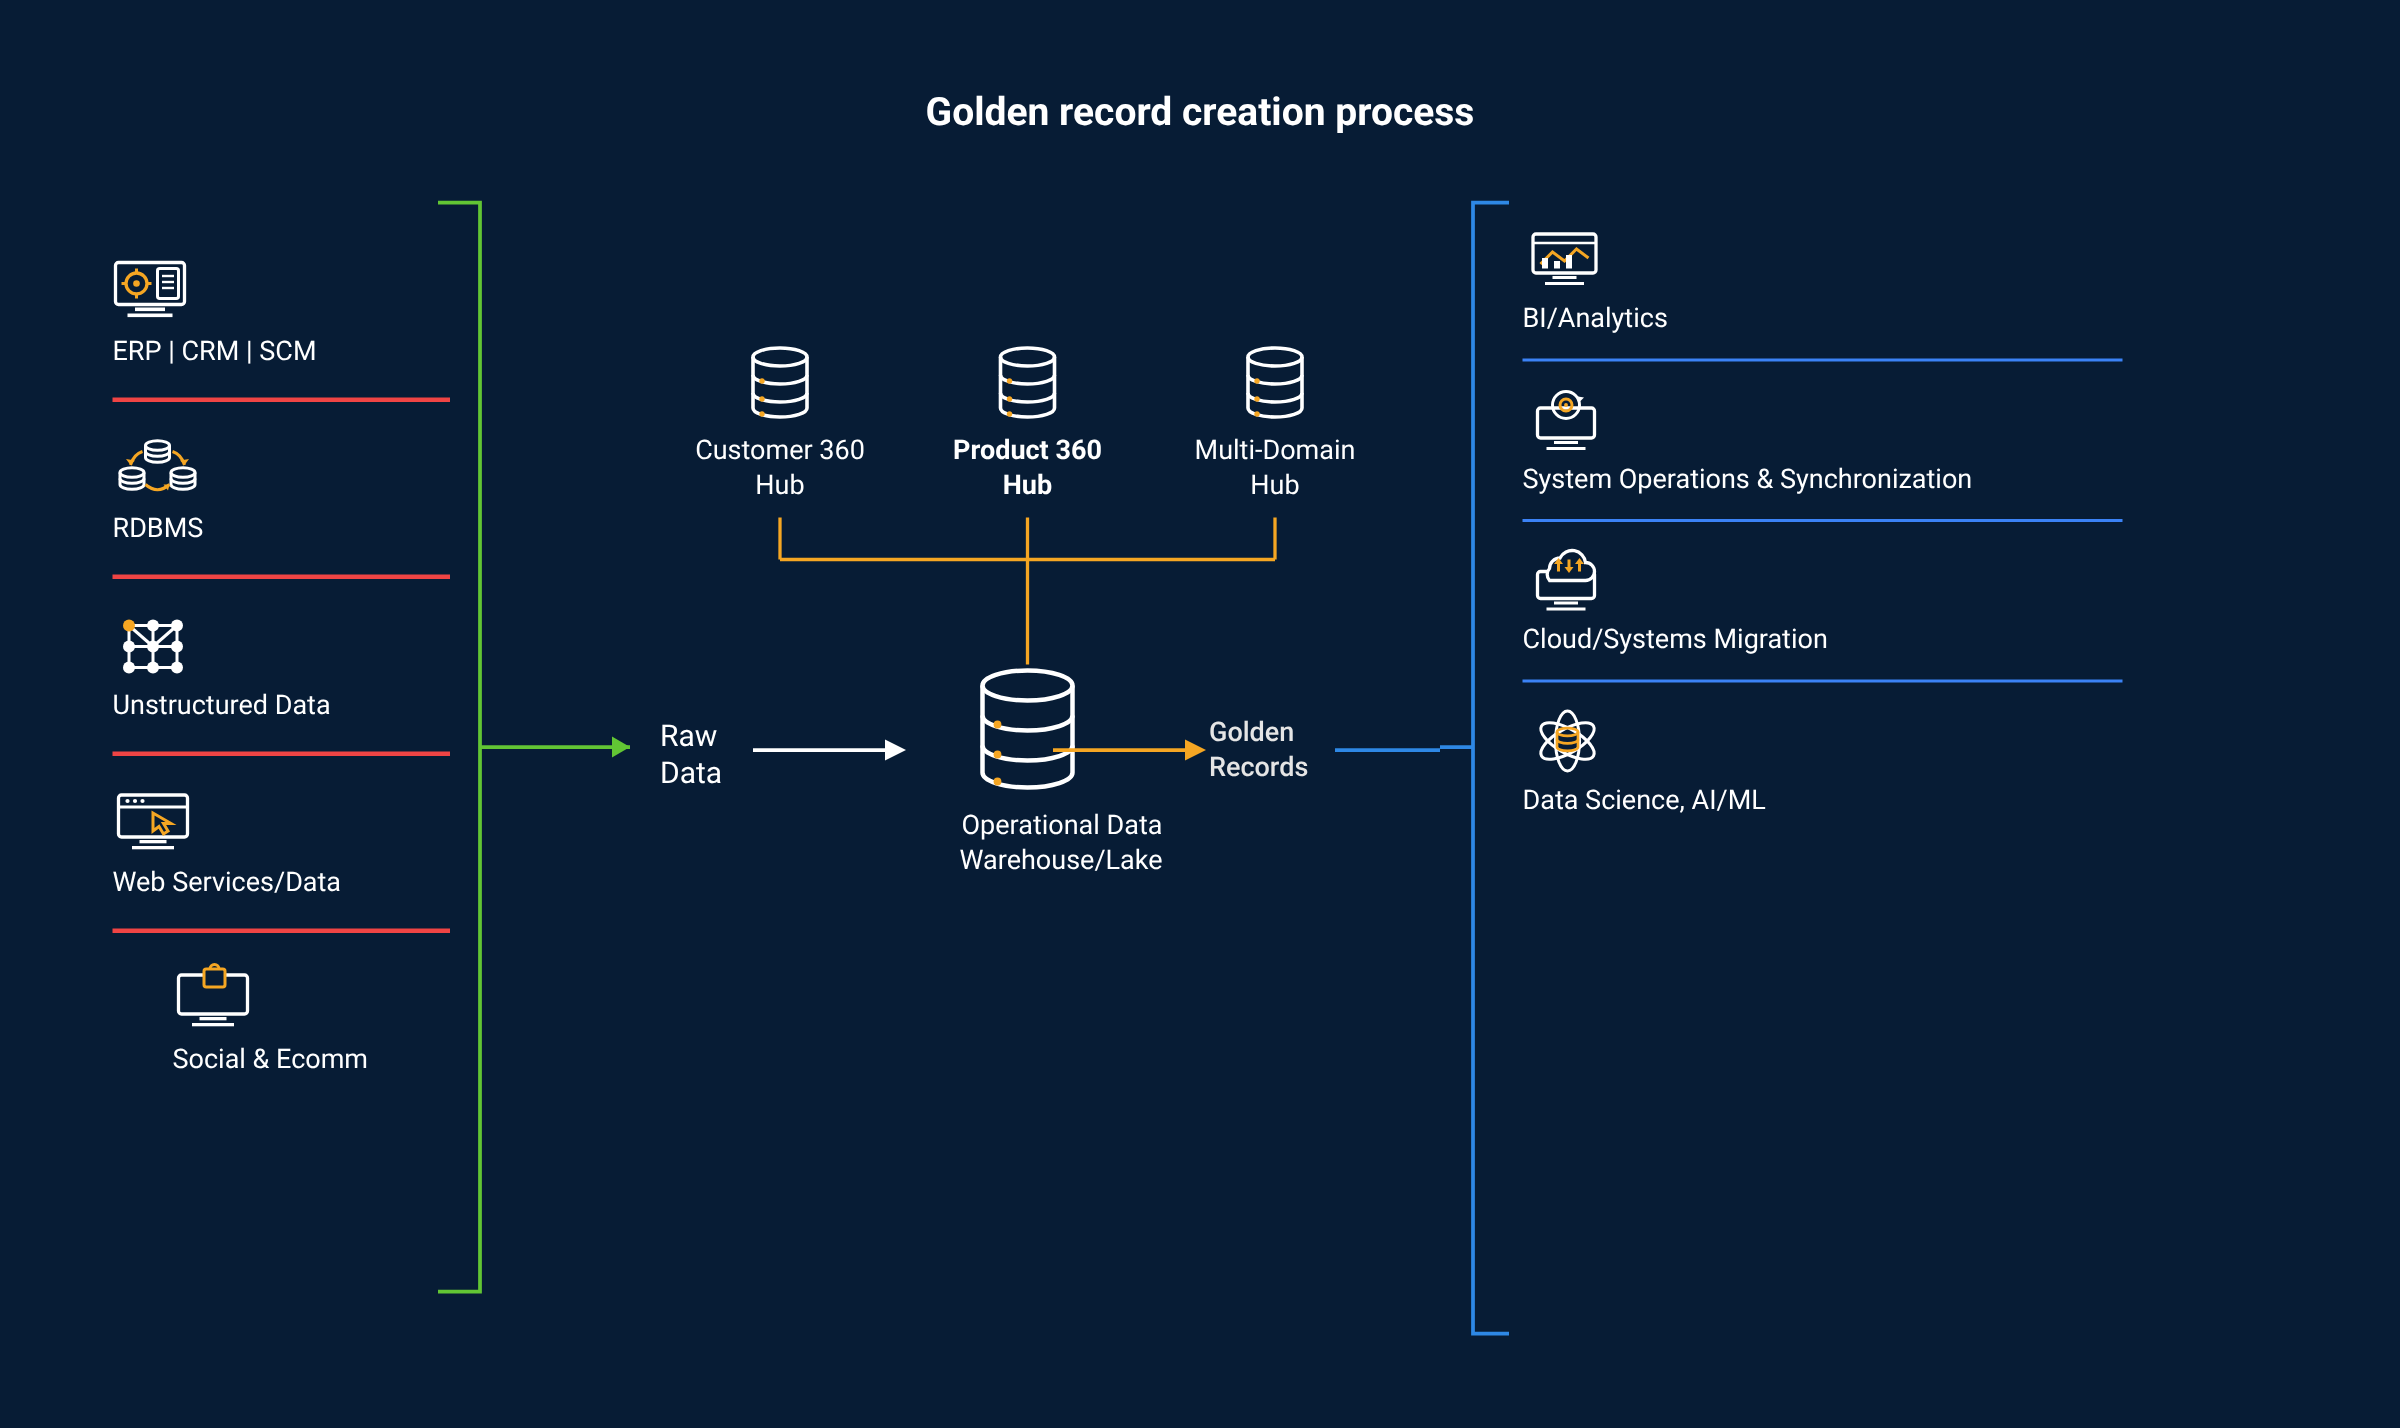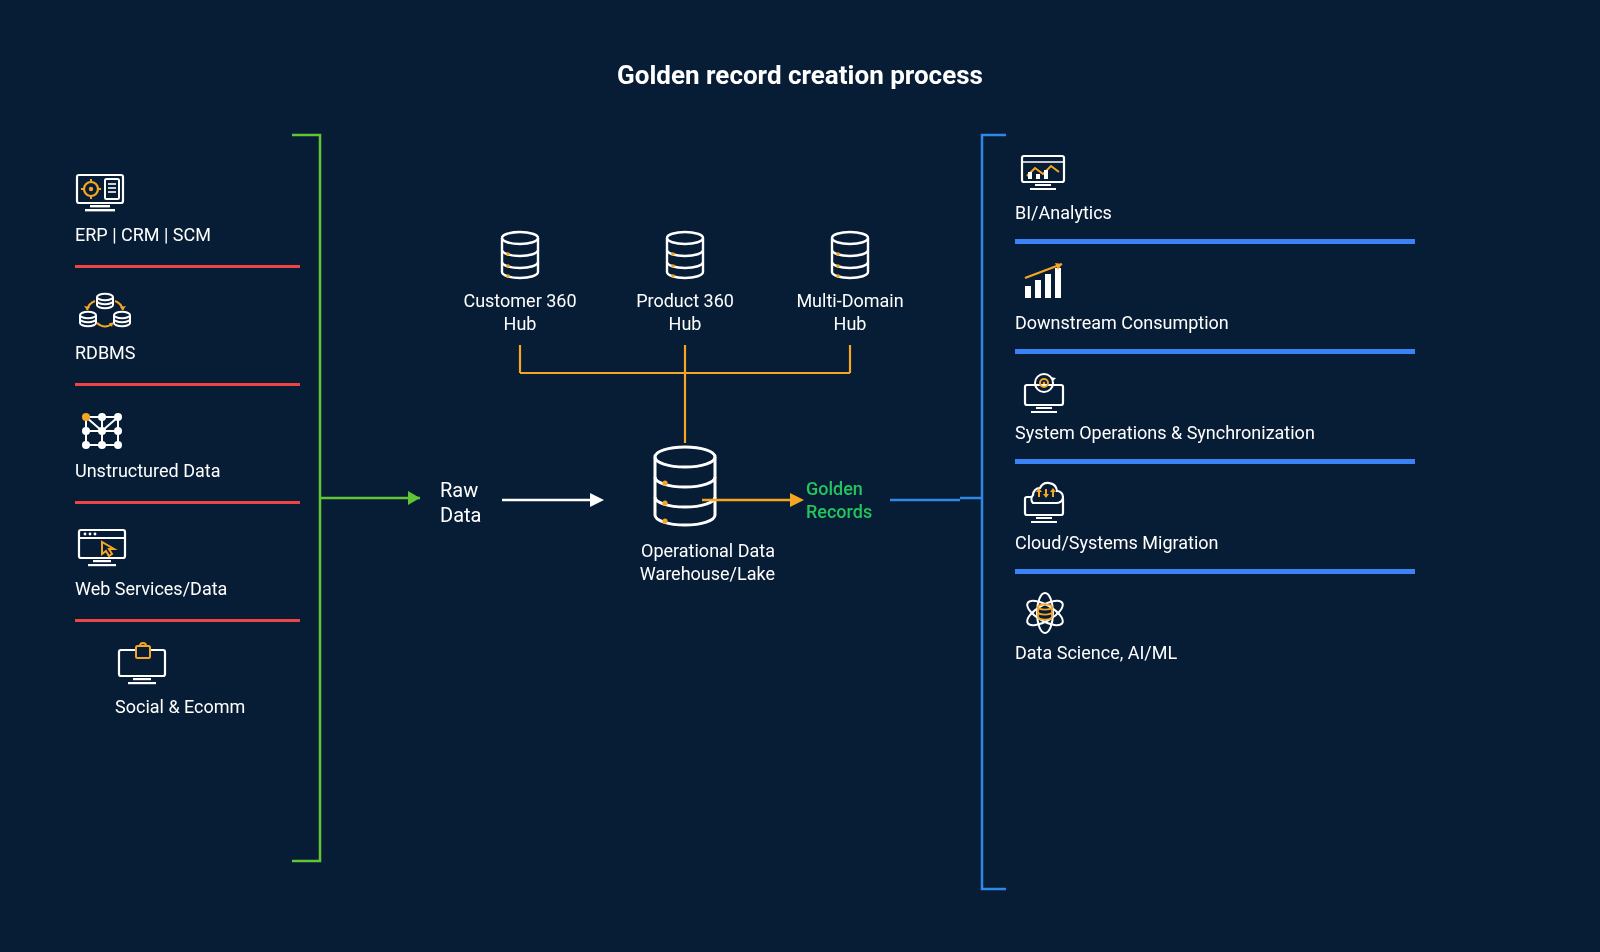--- a/index.html
+++ b/index.html
@@ -32,35 +32,35 @@
     border-bottom: 3px solid #ef4444;
     margin-bottom: 20px;
   }
   .src-item:last-child { border-bottom: none; margin-left: 40px; }
   .src-label { font-size: 18px; font-weight: 400; margin-top: 8px; }
   .icon-box { width: 60px; height: 46px; display:flex; align-items:center; justify-content:center; }
   .icon-box svg { overflow: visible; }
 
   
   .con-col { top: 150px; left: 1015px; width: 400px; }
-  .con-item { padding: 0 0 16px 0; border-bottom: 5px solid #3b82f6; margin-bottom: 16px; }
+  .con-item { padding: 0 0 16px 0; border-bottom: 2px solid #3b82f6; margin-bottom: 16px; }
   .con-item:last-child { border-bottom: none; }
   .con-label { font-size: 18px; font-weight: 400; margin-top: 6px; }
 
   
   .hubs { top: 230px; left: 445px; width: 480px; display:flex; justify-content:space-between;align-items:flex-end; }
   .hub { width: 150px; text-align:center; }
   .hub-label { font-size: 18px; line-height:1.25; margin-top: 8px; }
 
   
   .odw { top: 445px; left: 595px; width:180px; text-align:center; }
   .odw-label { font-size: 18px; line-height:1.3; margin-top:10px;text-align:right;}
 
   .raw-lbl { top: 478px; left: 440px; font-size: 20px; line-height:1.25; }
-  .gold-lbl { top: 478px; left: 806px; font-size: 18px; line-height:1.25; color:#22c55e; font-weight:500;}
+  .gold-lbl { top: 478px; left: 806px; font-size: 18px; line-height:1.25; color:#e5e5e5; font-weight:500;}
   .brkL-svg { top:133px; left:290px; }
   .brkR-svg { top:133px; left:960px; }
 
   svg { display:block; }
 </style>
 </head>
 <body>
 
 <div class="title">Golden record creation process</div>
 
@@ -244,21 +244,21 @@
   <div class="hub">
     <svg width="50" height="52" viewBox="0 0 50 52" style="margin:0 auto;">
       <ellipse cx="25" cy="8" rx="18" ry="6" fill="none" stroke="#fff" stroke-width="2.4"></ellipse>
       <path d="M7 8 V42 a18 6 0 0 0 36 0 V8" fill="none" stroke="#fff" stroke-width="2.4"></path>
       <path d="M7 20 a18 6 0 0 0 36 0" fill="none" stroke="#fff" stroke-width="2.4"></path>
       <path d="M7 32 a18 6 0 0 0 36 0" fill="none" stroke="#fff" stroke-width="2.4"></path>
       <circle cx="13" cy="24" r="1.8" fill="#f5a623"></circle>
         <circle cx="13" cy="36" r="1.8" fill="#f5a623"></circle>
         <circle cx="13" cy="46" r="1.8" fill="#f5a623"></circle>
     </svg>
-    <div class="hub-label" style="white-space:pre-line;">Product 360
+    <div class="hub-label" style="white-space:pre-line;font-weight:bold;">Product 360
 Hub</div>
   </div>
   <div class="hub">
     <svg width="50" height="52" viewBox="0 0 50 52" style="margin:0 auto;">
       <ellipse cx="25" cy="8" rx="18" ry="6" fill="none" stroke="#fff" stroke-width="2.4"></ellipse>
       <path d="M7 8 V42 a18 6 0 0 0 36 0 V8" fill="none" stroke="#fff" stroke-width="2.4"></path>
       <path d="M7 20 a18 6 0 0 0 36 0" fill="none" stroke="#fff" stroke-width="2.4"></path>
       <path d="M7 32 a18 6 0 0 0 36 0" fill="none" stroke="#fff" stroke-width="2.4"></path>
       <circle cx="13" cy="24" r="1.8" fill="#f5a623"></circle>
         <circle cx="13" cy="36" r="1.8" fill="#f5a623"></circle>
@@ -288,33 +288,20 @@
           <rect x="11" y="36" width="26" height="2" fill="#fff"></rect>
         <polyline points="8,24 16,16 24,22 32,14 40,20" fill="none" stroke="#f5a623" stroke-width="2"></polyline>
         <rect x="9" y="20" width="4" height="7" fill="#fff"></rect>
           <rect x="17" y="22" width="4" height="5" fill="#fff"></rect>
           <rect x="25" y="18" width="4" height="9" fill="#fff"></rect>
       </svg>
     </div>
     <div class="con-label">BI/Analytics</div>
   </div>
 
-  <div class="con-item">
-    <div class="icon-box">
-      <svg width="46" height="38" viewBox="0 0 46 38">
-        <rect x="3" y="22" width="6" height="12" fill="#fff"></rect>
-        <rect x="13" y="16" width="6" height="18" fill="#fff"></rect>
-        <rect x="23" y="10" width="6" height="24" fill="#fff"></rect>
-        <rect x="33" y="4" width="6" height="30" fill="#fff"></rect>
-        <line x1="3" y1="14" x2="40" y2="0" stroke="#f5a623" stroke-width="2.4"></line>
-        <polygon points="40,0 33,-1 36,6" fill="#f5a623"></polygon>
-      </svg>
-    </div>
-    <div class="con-label">Downstream Consumption</div>
-  </div>
 
   <div class="con-item">
     <div class="icon-box">
       <svg width="50" height="44" viewBox="0 0 50 44">
         <rect x="5" y="14" width="38" height="20" rx="2" fill="none" stroke="#fff" stroke-width="2.2"></rect>
         <rect x="16" y="36" width="16" height="2" fill="#fff"></rect>
           <rect x="11" y="40" width="26" height="2" fill="#fff"></rect>
         <circle cx="24" cy="12" r="9" fill="none" stroke="#fff" stroke-width="2"></circle>
         <polygon points="33,10 30,6 36,7" fill="#fff"></polygon>
         <circle cx="24" cy="12" r="4" fill="none" stroke="#f5a623" stroke-width="2"></circle>

